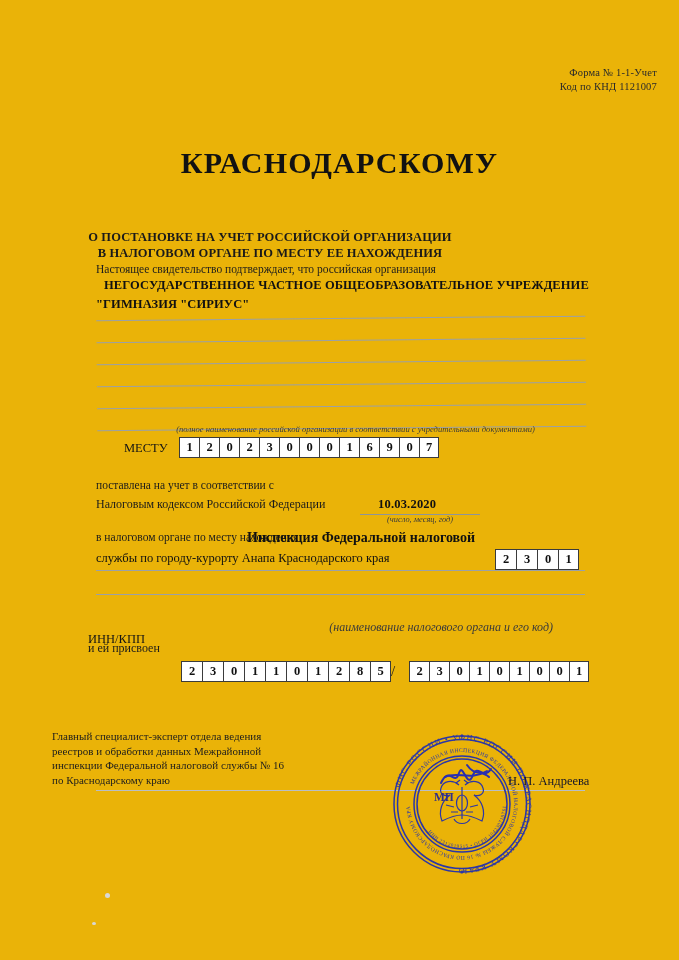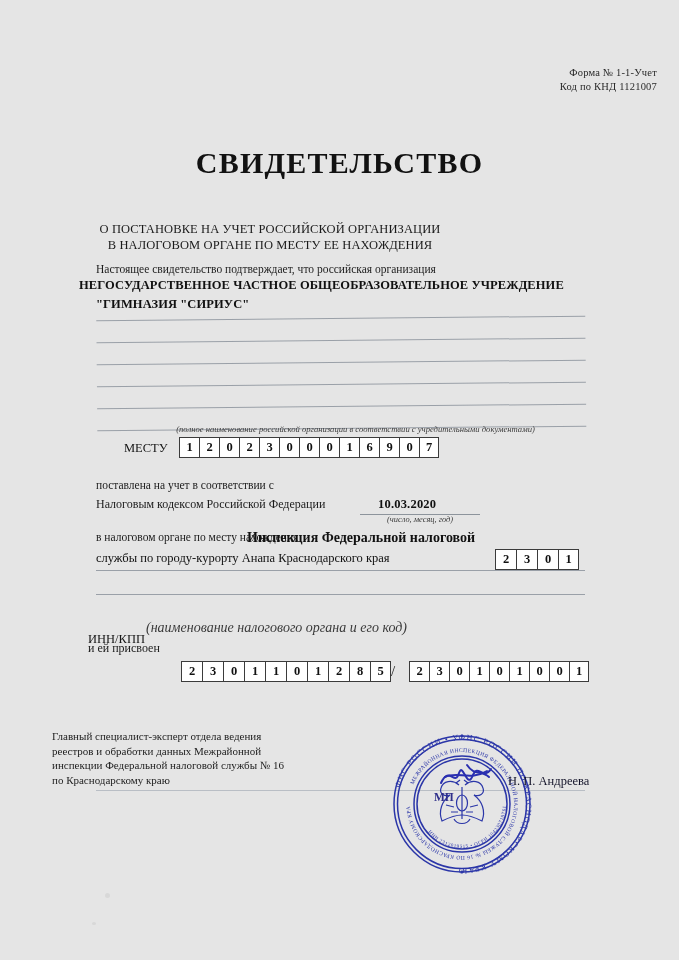--- a/index.html
+++ b/index.html
@@ -5,21 +5,21 @@
 <style>
   html, body {
     margin: 0;
     padding: 0;
     background: #ffffff;
   }
   #page {
     position: relative;
     width: 679px;
     height: 960px;
-    background: #e5e5e5;
+    background: #eab308;
     overflow: hidden;
     font-family: "Liberation Serif", serif;
     color: #1b1b1b;
   }
   
   .abs { position: absolute; }
 
   
   .form-code {
     top: 66px; right: 22px;
@@ -41,37 +41,37 @@
   }
   .main-title {
     top: 146px; left: 0; width: 679px;
     text-align: center;
     font-size: 30px;
     font-weight: bold;
     color: #121212;
     letter-spacing: 1.2px;
   }
   .subtitle {
-    top: 222px; left: 0; width: 540px;
-    text-align: center;
-    font-size: 12.5px;
-    font-weight: normal;
+    top: 230px; left: 0; width: 540px;
+    text-align: center;
+    font-size: 12.5px;
+    font-weight: bold;
     line-height: 15.5px;
     color: #1a1a1a;
     letter-spacing: .1px;
   }
 
   
   .statement {
     top: 263px; left: 96px;
     font-size: 11.5px;
     color: #1d1d1d;
   }
   .org-name-1 {
-    top: 278px; left: 79px;
+    top: 278px; left: 104px;
     font-size: 12.5px;
     font-weight: bold;
     letter-spacing: .1px;
     color: #111;
   }
   .org-name-2 {
     top: 297px; left: 96px;
     font-size: 12.5px;
     font-weight: bold;
     letter-spacing: .1px;
@@ -157,22 +157,22 @@
     top: 551px; left: 96px;
     font-size: 12.5px; font-weight: normal; color: #111;
   }
   .auth-rule-a { top: 570px; left: 96px; width: 489px; height: 1px; background: #9aa0a8; }
   .auth-rule-b { top: 594px; left: 96px; width: 489px; height: 1px; background: #9aa0a8; }
 
   .auth-code-boxes { top: 549px; left: 495px; }
 
   .caption-auth {
     top: 620px; left: 0; width: 553px;
-    text-align: center;
-    font-size: 14px;
+    text-align: right;
+    font-size: 12px;
     font-style: italic;
     color: #3a3a3a;
   }
 
   
   .assigned { top: 641px; left: 88px; font-size: 12px; }
   .innkpp-label { top: 632px; left: 88px; font-size: 12.5px; }
   .inn-boxes { top: 661px; left: 181px; }
   .slash {
     top: 663px; left: 391px;
@@ -218,21 +218,21 @@
 </head>
 <body>
 
 <div id="page">
 
   <div class="abs form-code">
     <div>Форма № 1-1-Учет</div>
     <div>Код по КНД 1121007</div>
   </div>
 
-  <div class="abs main-title">СВИДЕТЕЛЬСТВО</div>
+  <div class="abs main-title">КРАСНОДАРСКОМУ</div>
   <div class="abs subtitle">
     <div>О ПОСТАНОВКЕ НА УЧЕТ РОССИЙСКОЙ ОРГАНИЗАЦИИ</div>
     <div>В НАЛОГОВОМ ОРГАНЕ  ПО МЕСТУ ЕЕ НАХОЖДЕНИЯ</div>
   </div>
 
   <div class="abs statement">Настоящее свидетельство подтверждает, что российская организация</div>
   <div class="abs org-name-1">НЕГОСУДАРСТВЕННОЕ ЧАСТНОЕ ОБЩЕОБРАЗОВАТЕЛЬНОЕ УЧРЕЖДЕНИЕ</div>
   <div class="abs org-name-2">"ГИМНАЗИЯ "СИРИУС"</div>
 
   <div class="abs rules">

